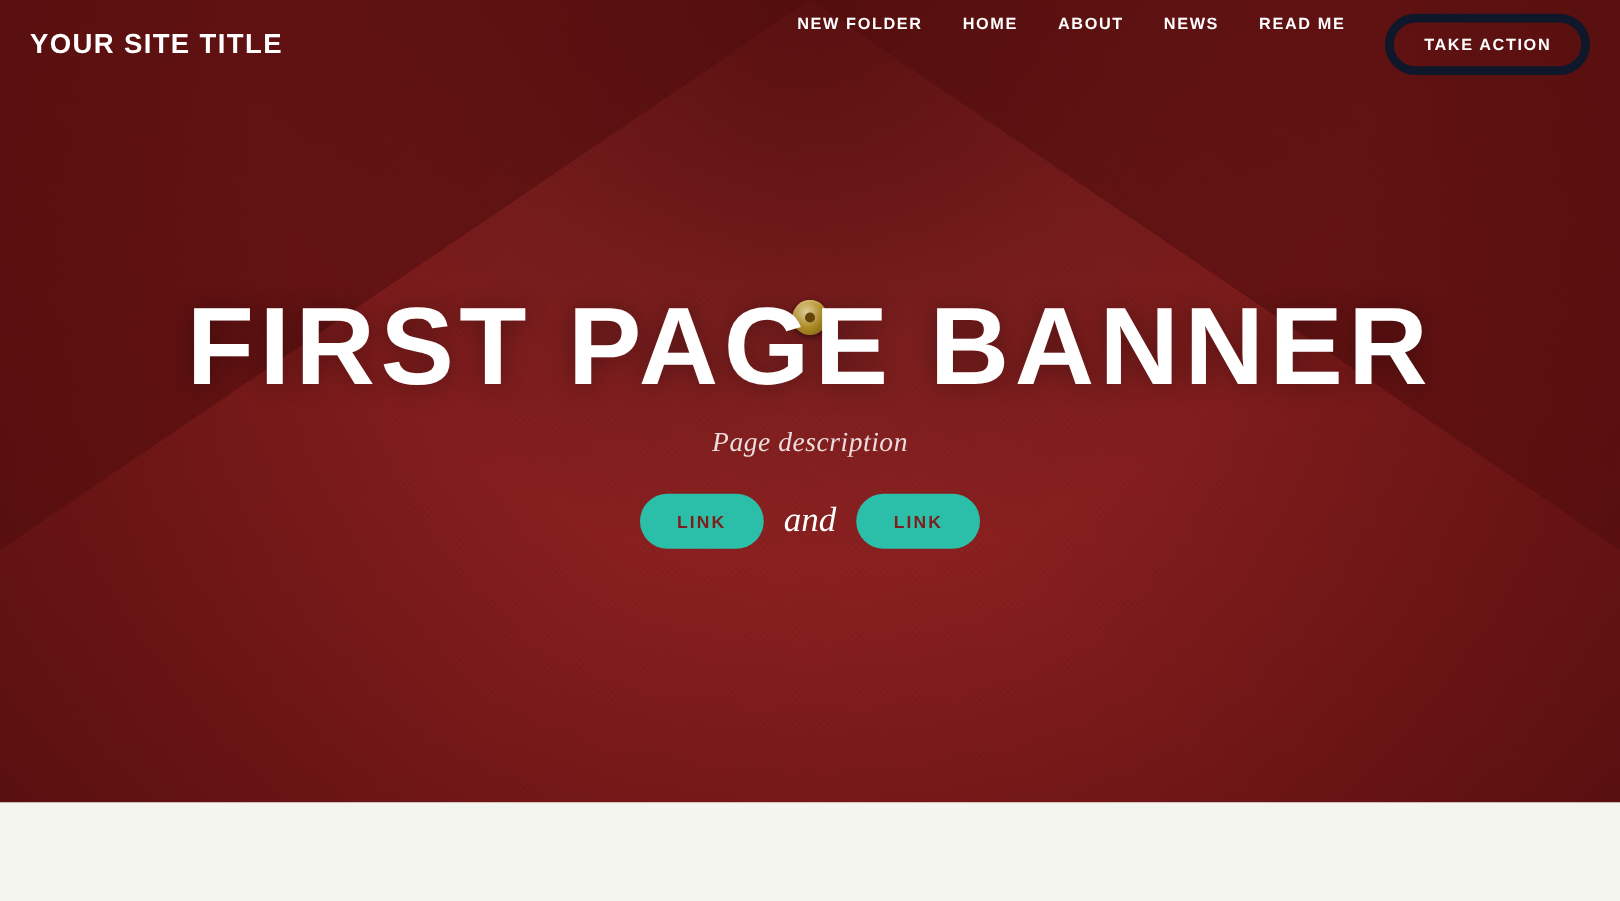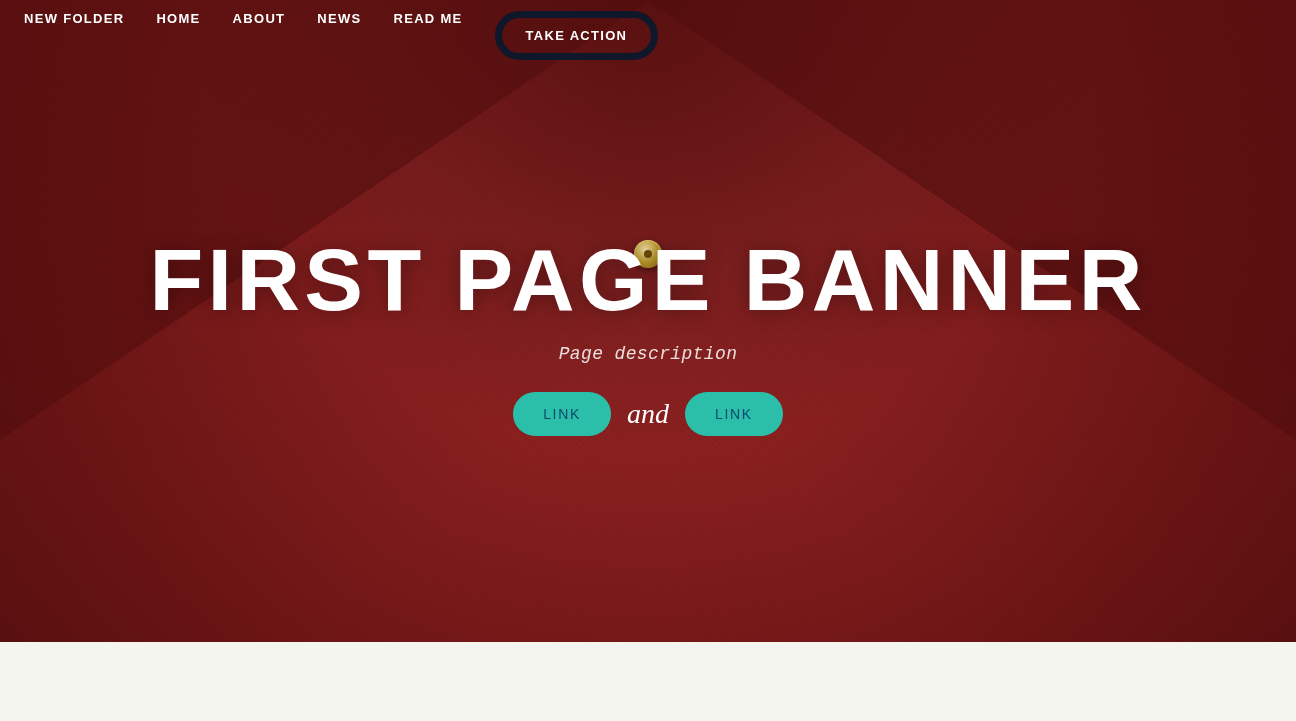--- a/index.html
+++ b/index.html
@@ -192,40 +192,40 @@
       font-size: 88px;
       font-weight: 900;
       letter-spacing: 0.05em;
       color: #ffffff;
       text-transform: uppercase;
       line-height: 1;
       text-shadow: 0 2px 20px rgba(0,0,0,0.3);
     }
 
     .banner-description {
-      font-family: Liberation Mono, monospace;
-      font-size: 18px;
+      font-family: Liberation Serif, serif;
+      font-size: 22px;
       font-style: italic;
       color: rgba(255,255,255,0.85);
       letter-spacing: 0.02em;
     }
 
     .hero-buttons {
       display: flex;
       align-items: center;
       gap: 16px;
       margin-top: 8px;
     }
 
     .hero-link-btn {
       font-family: 'Arial', sans-serif;
       font-size: 14px;
-      font-weight: 400;
+      font-weight: 700;
       letter-spacing: 0.12em;
-      color: #0c4a6e;
+      color: #7f1d1d;
       text-transform: uppercase;
       background: #2bbfaa;
       border: none;
       border-radius: 30px;
       padding: 14px 30px;
       cursor: pointer;
     }
 
     .hero-and {
       font-family: 'Georgia', serif;
@@ -238,20 +238,21 @@
     .below-hero {
       width: 1296px;
       height: 79px;
       background: #f5f5f0;
     }
   </style>
 </head>
 <body>
 
 <nav class="navbar">
+  <div class="site-title">YOUR SITE TITLE</div>
 
   <div class="nav-links">
     <a class="nav-link">NEW FOLDER</a>
     <a class="nav-link">HOME</a>
     <a class="nav-link">ABOUT</a>
     <a class="nav-link">NEWS</a>
     <a class="nav-link">READ ME</a>
     <button class="take-action-btn">TAKE ACTION</button>
   </div>
 </nav>

